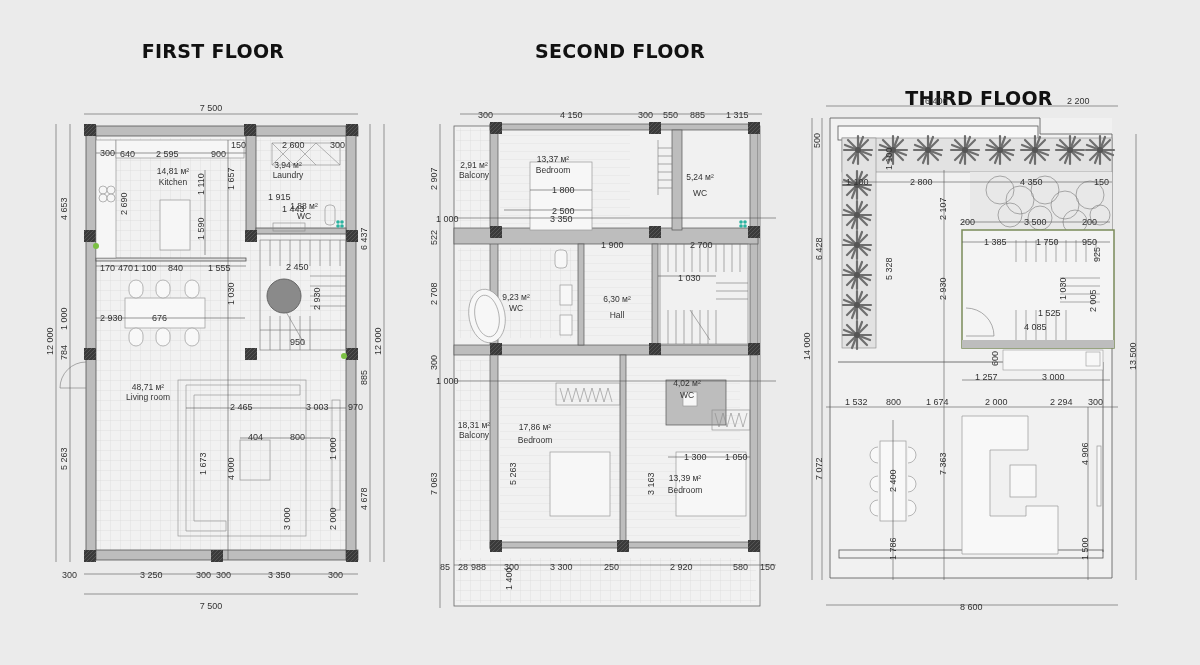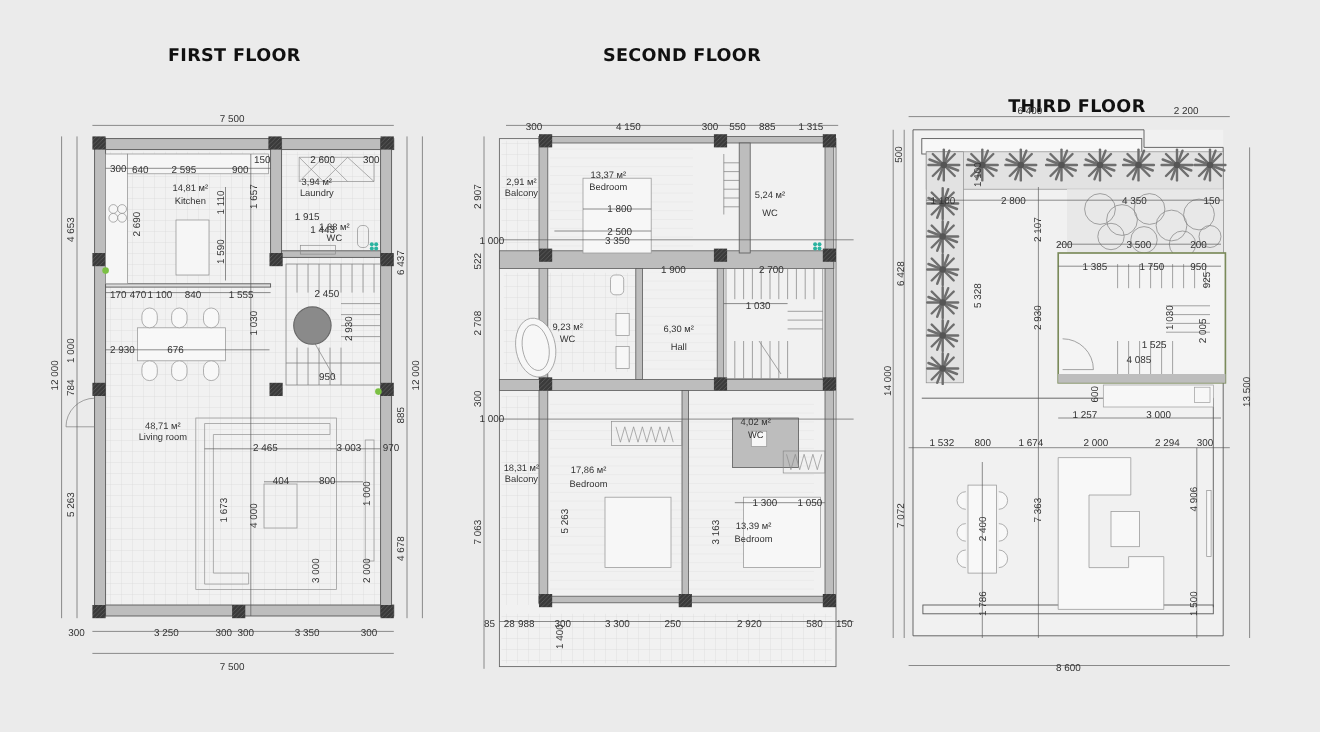--- a/index.html
+++ b/index.html
@@ -1,17 +1,17 @@
 <!DOCTYPE html>
 <html><head>
 <meta charset="utf-8">
 <style>
   html,body{margin:0;padding:0;}
   body{width:1200px;height:665px;background:#ebebeb;position:relative;overflow:hidden;font-family:"DejaVu Sans",sans-serif;}
-  .title{position:absolute;top:40px;font-family:"DejaVu Sans",sans-serif;font-weight:bold;font-size:16px;letter-spacing:0.3px;color:#111;text-align:center;width:300px;}
+  .title{position:absolute;top:40px;font-family:"DejaVu Sans",sans-serif;font-weight:bold;font-size:19px;letter-spacing:0.3px;color:#111;text-align:center;width:300px;}
   svg{position:absolute;top:0;left:0;}
   .dim{font-family:"Liberation Sans",sans-serif;font-size:9px;fill:#333;}
   .room{font-family:"Liberation Sans",sans-serif;font-size:8.5px;fill:#333;}
 </style>
 </head>
 <body>
 
 <div class="title" style="left:63px;">FIRST FLOOR</div>
 <div class="title" style="left:470px;">SECOND FLOOR</div>
 <div class="title" style="left:829px;margin-top:47px;">THIRD FLOOR</div>

